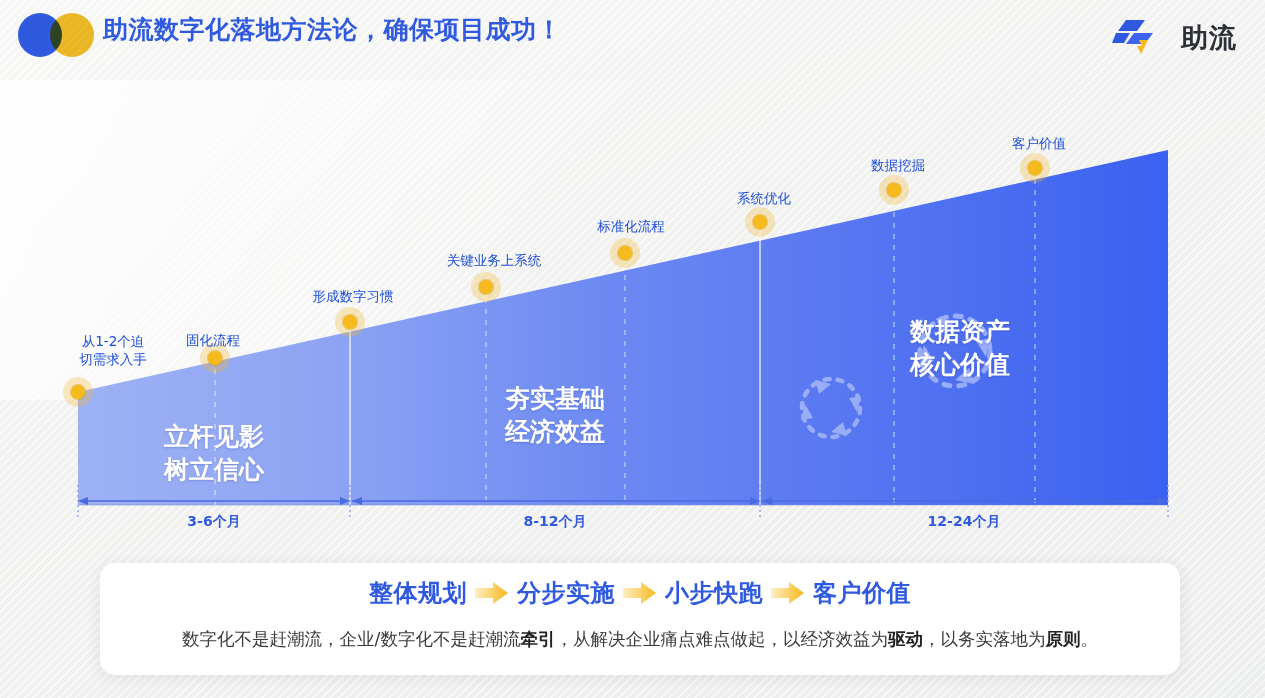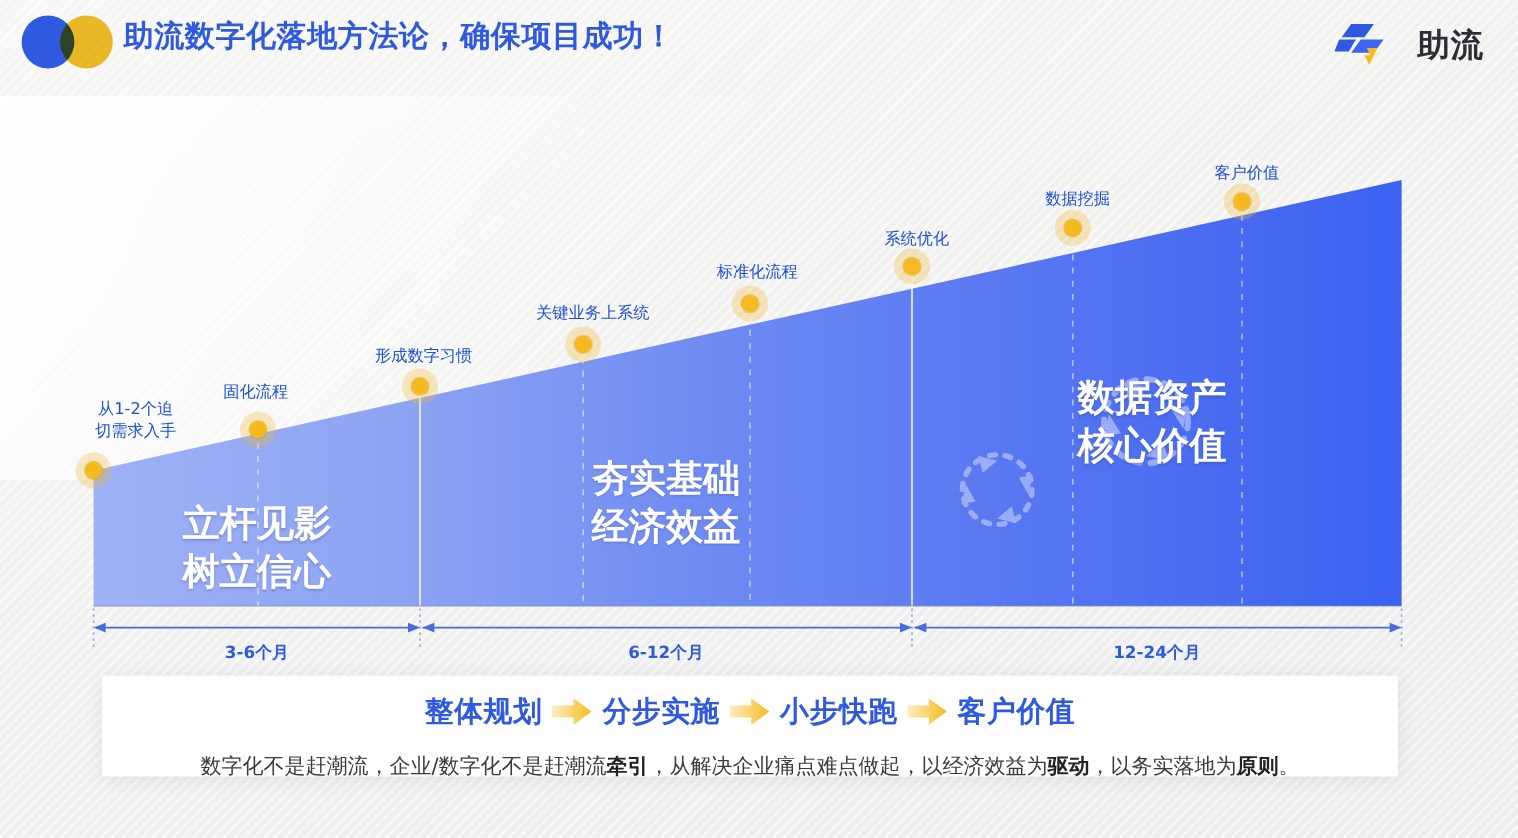--- a/index.html
+++ b/index.html
@@ -49,41 +49,41 @@
              background:#f7ba1e;box-shadow:0 0 0 1px rgba(214,156,12,.45);}
   .dot-label{
     position:absolute;white-space:nowrap;
     font-size:13.5px;color:#1d4ed8;transform:translateX(-50%);
     font-family:"DejaVu Sans","Liberation Sans",sans-serif;
   }
   .dot-label.two-line{line-height:1.35;text-align:center;}
 
   .stage-title{
     position:absolute;color:#ffffff;font-weight:bold;
-    font-size:31px;line-height:1.3;text-align:center;transform:translateX(-50%);
+    font-size:25px;line-height:1.3;text-align:center;transform:translateX(-50%);
     text-shadow:0 1px 2px rgba(30,50,140,.25);
-    font-family:Liberation Mono, monospace;
+    font-family:Liberation Sans, sans-serif;
     white-space:pre-line;
   }
 
   
   .circ{position:absolute;opacity:.55;}
 
   
-  .timeline{position:absolute;left:0;top:505px;width:1265px;height:60px;}
+  .timeline{position:absolute;left:0;top:483px;width:1265px;height:60px;}
   .tl-label{
     position:absolute;top:30px;transform:translateX(-50%);
     font-size:14px;font-weight:bold;color:#2f5ae0;white-space:nowrap;
     font-family:"DejaVu Sans","Liberation Sans",sans-serif;
   }
 
   
   .card{
-    position:absolute;left:85px;top:563px;width:1080px;height:84px;
-    background:#ffffff;border-radius:0;
+    position:absolute;left:100px;top:563px;width:1080px;height:112px;
+    background:#ffffff;border-radius:15px;
     box-shadow:0 2px 14px rgba(60,70,110,.10);
   }
   .card-line1{
     position:absolute;left:0;right:0;top:14px;
     display:flex;align-items:center;justify-content:center;gap:8px;
   }
   .cl-word{
     font-size:24px;font-weight:bold;color:#2f5ae0;letter-spacing:.5px;
     font-family:"DejaVu Sans","Liberation Sans",sans-serif;
   }
@@ -168,21 +168,21 @@
   <div class="dot" style="left:78px;top:282px;">
     <div class="halo"></div>
     <div class="core"></div>
   </div>
   <div class="dot-label two-line" style="left:113px;top:222px;">从1-2个迫<br>切需求入手</div>
 
   <div class="dot" style="left:215px;top:248px;">
     <div class="halo"></div>
     <div class="core"></div>
   </div>
-  <div class="dot-label" style="left:213px;top:208px;">固化流程</div>
+  <div class="dot-label" style="left:213px;top:222px;">固化流程</div>
 
   <div class="dot" style="left:350px;top:212px;">
     <div class="halo"></div>
     <div class="core"></div>
   </div>
   <div class="dot-label" style="left:353px;top:178px;">形成数字习惯</div>
 
   <div class="dot" style="left:486px;top:177px;">
     <div class="halo"></div>
     <div class="core"></div>
@@ -235,21 +235,21 @@
 
     <line x1="352" y1="18" x2="758" y2="18" stroke="#4a6ae0" stroke-width="1.4"></line>
     <polygon points="352,18 362,14 362,22" fill="#4a6ae0"></polygon>
     <polygon points="760,18 750,14 750,22" fill="#4a6ae0"></polygon>
 
     <line x1="762" y1="18" x2="1166" y2="18" stroke="#4a6ae0" stroke-width="1.4"></line>
     <polygon points="762,18 772,14 772,22" fill="#4a6ae0"></polygon>
     <polygon points="1168,18 1158,14 1158,22" fill="#4a6ae0"></polygon>
   </svg>
   <div class="tl-label" style="left:214px;">3-6个月</div>
-  <div class="tl-label" style="left:555px;">6-12个月</div>
+  <div class="tl-label" style="left:555px;">8-12个月</div>
   <div class="tl-label" style="left:964px;">12-24个月</div>
 </div>
 
 <div class="card">
   <div class="card-line1">
     <span class="cl-word">整体规划</span>
     <svg class="cl-arrow" width="34" height="24" viewBox="0 0 34 24">
       <path d="M0,7 L18,7 L18,1 L33,12 L18,23 L18,17 L0,17 Z" fill="url(#arrowGradB)"></path>
       <defs>
           <linearGradient id="arrowGradB" x1="0" y1="0" x2="1" y2="0">

